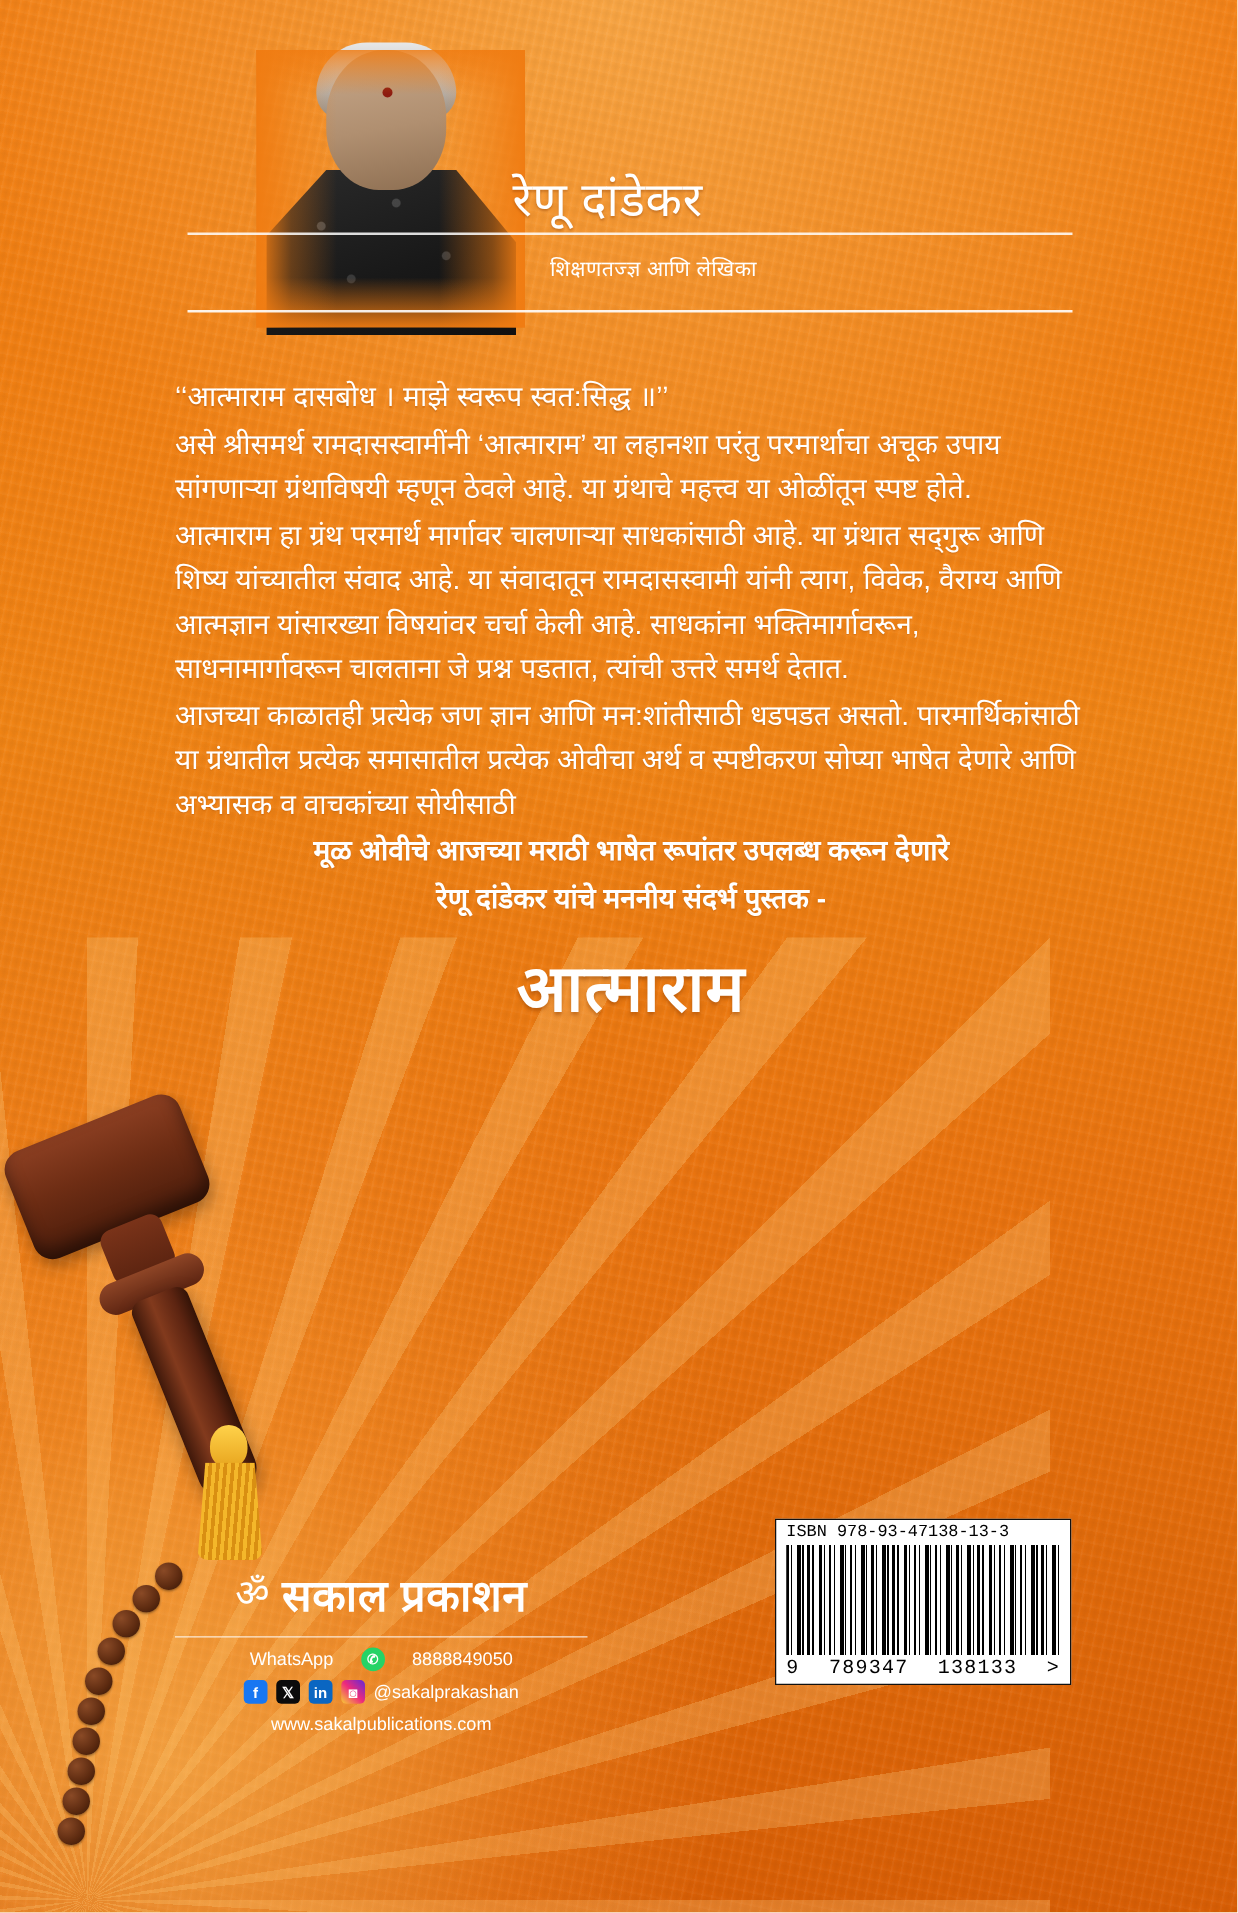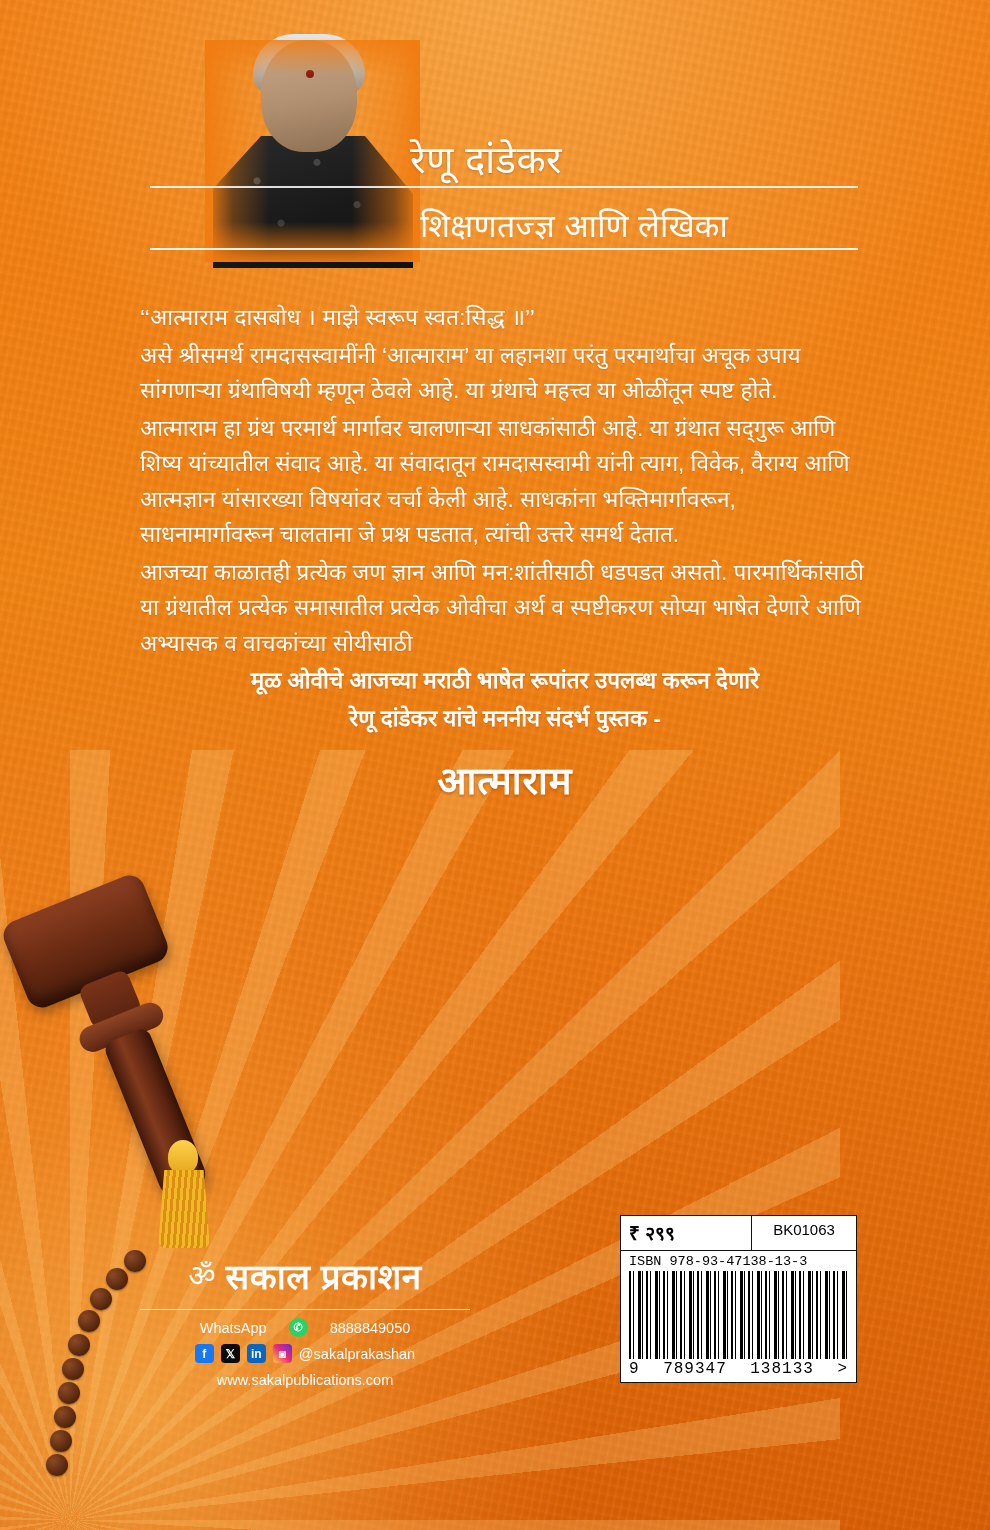--- a/index.html
+++ b/index.html
@@ -136,23 +136,23 @@
   .author-rule {
     position: absolute;
     left: 150px;
     top: 186px;
     width: 708px;
     height: 2px;
     background: rgba(255,255,255,0.85);
   }
   .author-role {
     position: absolute;
-    left: 420px;
+    left: 440px;
     top: 203px;
-    font-size: 32px;
+    font-size: 17px;
     color: #ffffff;
     letter-spacing: 0.3px;
   }
   .author-rule2 {
     position: absolute;
     left: 150px;
     top: 248px;
     width: 708px;
     height: 2px;
     background: rgba(255,255,255,0.9);
@@ -174,21 +174,21 @@
   }
   .blurb p.quote {
     letter-spacing: 0.2px;
   }
   .blurb p.center-ish {
     text-align: center;
     font-weight: bold;
   }
   .book-title-big {
     text-align: center;
-    font-size: 38px;
+    font-size: 52px;
     font-weight: bold;
     color: #ffffff;
     margin-top: 14px;
     letter-spacing: 1px;
     text-shadow: 0 2px 3px rgba(130,55,0,0.4);
   }
 
   
   .gavel {
     position: absolute;
@@ -482,24 +482,20 @@
       <span class="ic ic-fb">f</span>
       <span class="ic ic-x">𝕏</span>
       <span class="ic ic-in">in</span>
       <span class="ic ic-ig">◙</span>
       <span>@sakalprakashan</span>
     </div>
     <div class="pub-web">www.sakalpublications.com</div>
   </div>
 
   <div class="isbn-box">
-    <div class="isbn-top">
-      <div class="isbn-price">₹ २९९</div>
-      <div class="isbn-code">BK01063</div>
-    </div>
     <div class="isbn-text">ISBN  978-93-47138-13-3</div>
     <div class="barcode"></div>
     <div class="barcode-digits">
       <span>9</span>
       <span>789347</span>
       <span>138133</span>
       <span>&gt;</span>
     </div>
   </div>
 </div>

